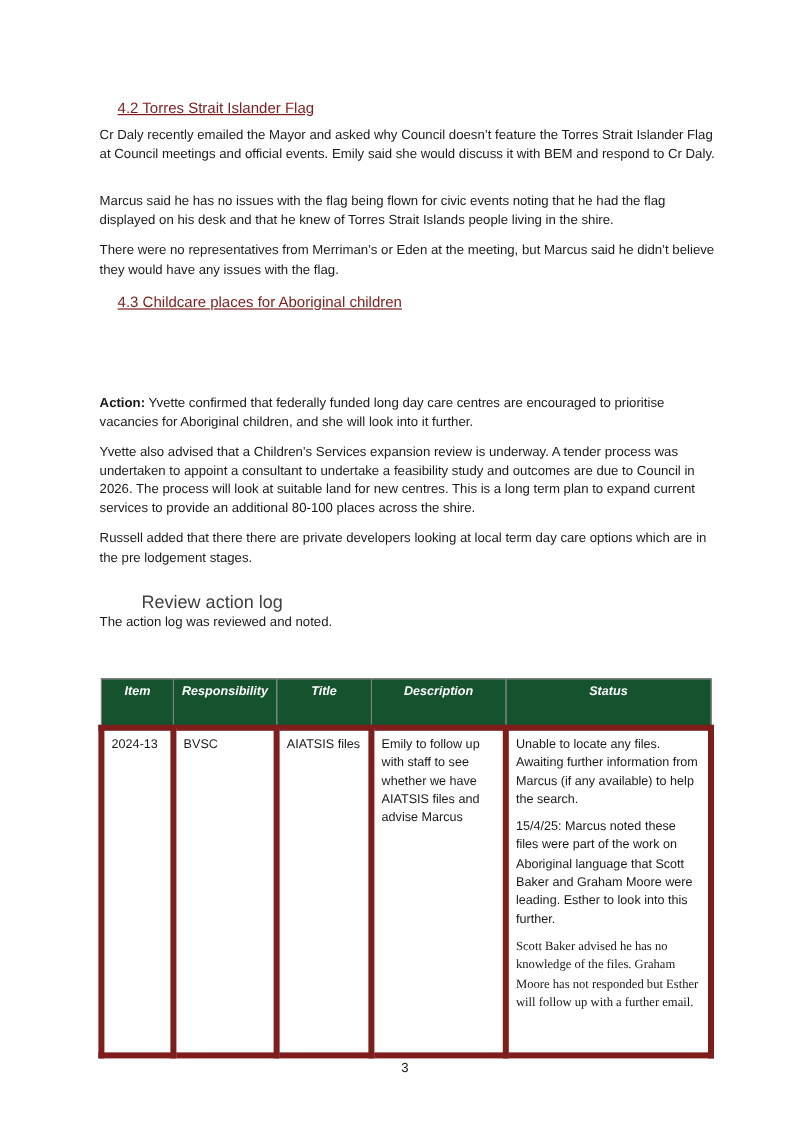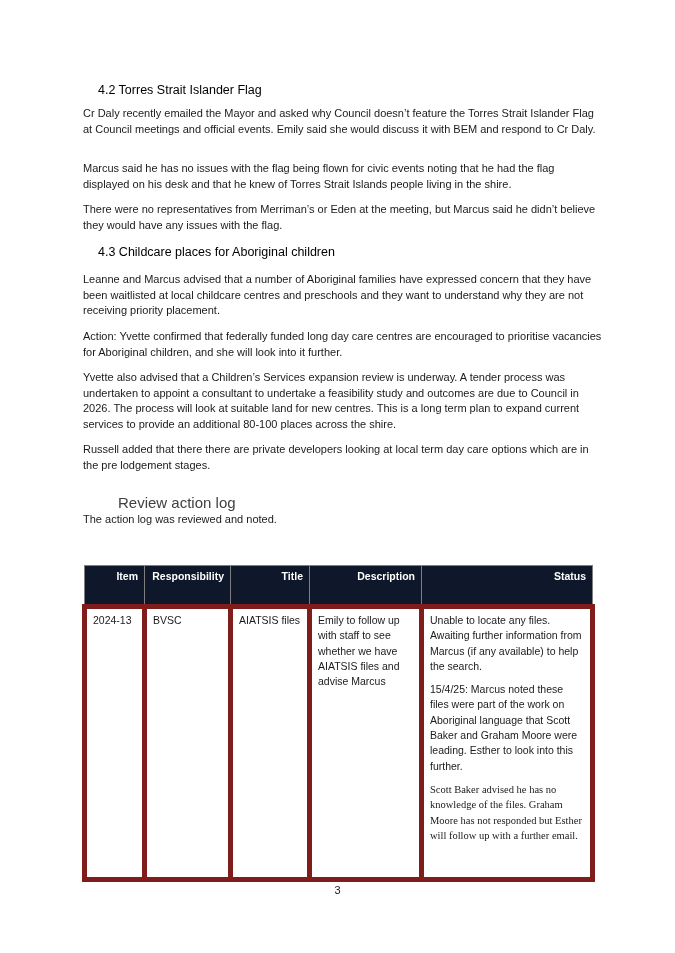--- a/index.html
+++ b/index.html
@@ -1,43 +1,42 @@
 <!DOCTYPE html>
 <html><head>
 <meta charset="utf-8">
 <style>
   html, body { margin: 0; padding: 0; background: #ffffff; }
   body { width: 675px; height: 953px; position: relative; overflow: hidden;
          font-family: "Liberation Sans", "DejaVu Sans", sans-serif; color: #1a1a1a; }
   .page { position: absolute; left: 0; top: 0; width: 675px; height: 953px; }
-  .h2 { position: absolute; left: 98px; color: #000000; font-size: 12.5px; }
+  .h2 { position: absolute; left: 98px; color: #7f1d1d; font-size: 12.5px; text-decoration: underline; }
   .h1 { position: absolute; left: 118px; color: #404040; font-size: 15px; }
   .p { position: absolute; left: 83px; width: 520px; font-size: 11px; line-height: 15.5px; color: #1a1a1a; }
-  .p b { font-weight: normal; margin-top: 36px; }
+  .p b { font-weight: bold; margin-top: 36px; }
   table.log { position: absolute; left: 82px; top: 565px; width: 513px; border-collapse: collapse;
               font-size: 10.5px; line-height: 15.3px; }
-  table.log th { background: #0f172a; color: #ffffff; font-weight: bold; text-align: right;
-                 vertical-align: top; padding: 3px 6px; height: 32px; border: 1px solid #7f7f7f; }
+  table.log th { background: #14532d; color: #ffffff; font-weight: bold; text-align: center;
+                 vertical-align: top; padding: 3px 6px; height: 32px; border: 1px solid #7f7f7f; font-style: italic; }
   table.log td { vertical-align: top; padding: 4px 6px 18px 6px; border: 5px solid #7f1d1d; color: #1a1a1a; }
   table.log td p { margin: 0 0 8px 0; }
   table.log td p:last-child { margin-bottom: 16px; font-family: Liberation Serif, serif; }
   .pagenum { position: absolute; top: 884px; left: 0; width: 675px; text-align: center; font-size: 11px; }
 </style>
 </head>
 <body>
 
 <div class="page">
 
   <div class="h2" style="top:83px;">4.2 Torres Strait Islander Flag</div>
   <div class="p" style="top:106px;">Cr Daly recently emailed the Mayor and asked why Council doesn’t feature the Torres Strait Islander Flag at Council meetings and official events. Emily said she would discuss it with BEM and respond to Cr Daly.</div>
   <div class="p" style="top:161px;">Marcus said he has no issues with the flag being flown for civic events noting that he had the flag displayed on his desk and that he knew of Torres Strait Islands people living in the shire.</div>
   <div class="p" style="top:202px;">There were no representatives from Merriman’s or Eden at the meeting, but Marcus said he didn’t believe they would have any issues with the flag.</div>
 
   <div class="h2" style="top:245px;">4.3 Childcare places for Aboriginal children</div>
-  <div class="p" style="top:272px;">Leanne and Marcus advised that a number of Aboriginal families have expressed concern that they have been waitlisted at local childcare centres and preschools and they want to understand why they are not receiving priority placement.</div>
   <div class="p" style="top:329px;"><b>Action:</b><span> Yvette confirmed that federally funded long day care centres are encouraged to prioritise vacancies for Aboriginal children, and she will look into it further.</span></div>
   <div class="p" style="top:370px;">Yvette also advised that a Children’s Services expansion review is underway. A tender process was undertaken to appoint a consultant to undertake a feasibility study and outcomes are due to Council in 2026. The process will look at suitable land for new centres. This is a long term plan to expand current services to provide an additional 80-100 places across the shire.</div>
   <div class="p" style="top:442px;">Russell added that there there are private developers looking at local term day care options which are in the pre lodgement stages.</div>
 
   <div class="h1" style="top:494px;">Review action log</div>
   <div class="p" style="top:512px;">The action log was reviewed and noted.</div>
 
   <table class="log">
     <colgroup>
       <col style="width:60px">

